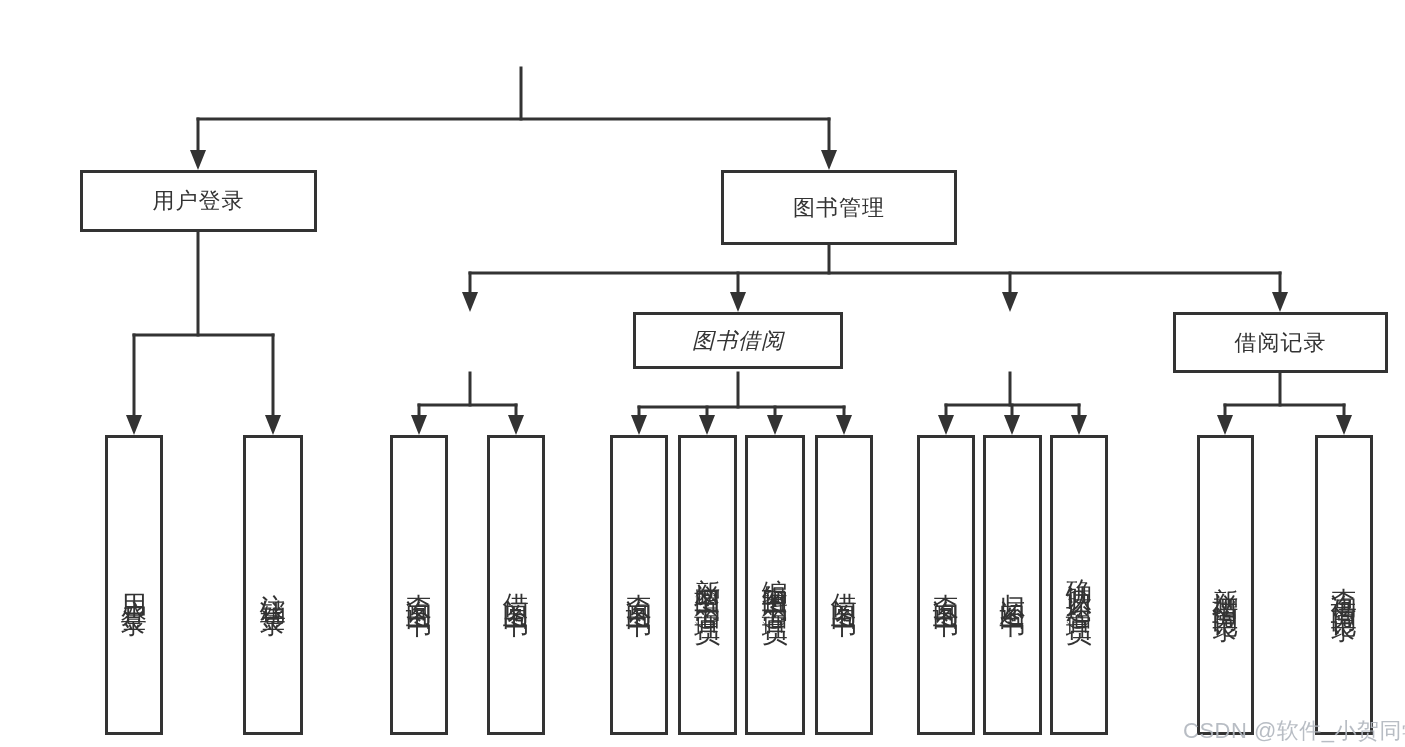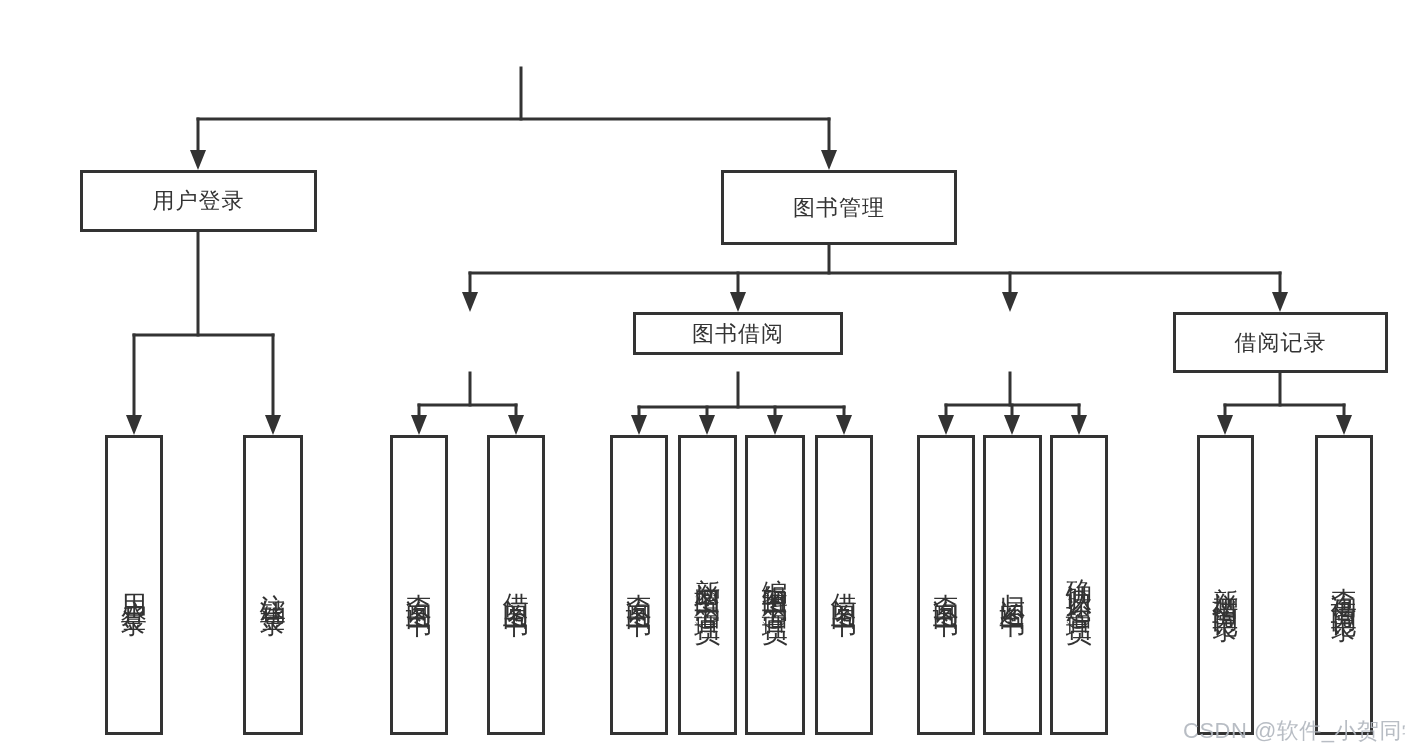--- a/index.html
+++ b/index.html
@@ -108,21 +108,21 @@
     </svg>
 
 
   <div class="box h" style="left:80px; top:170px; width:237px; height:62px;">
     <span>用户登录</span>
   </div>
   <div class="box h" style="left:711px; top:170px; width:236px; height:75px;margin-left:10px;">
     <span>图书管理</span>
   </div>
 
-  <div class="box h" style="left:633px; top:312px; width:210px; height:43px;">
+  <div class="box h" style="left:633px; top:312px; width:210px; height:57px;font-style:italic;">
     <span>图书借阅</span>
   </div>
   <div class="box h" style="left:1173px; top:312px; width:215px; height:61px;">
     <span>借阅记录</span>
   </div>
 
   <div class="box v" style="left:105px; top:435px; width:58px; height:300px;">
     <span>用户登录</span>
   </div>
   <div class="box v" style="left:243px; top:435px; width:60px; height:300px;">

